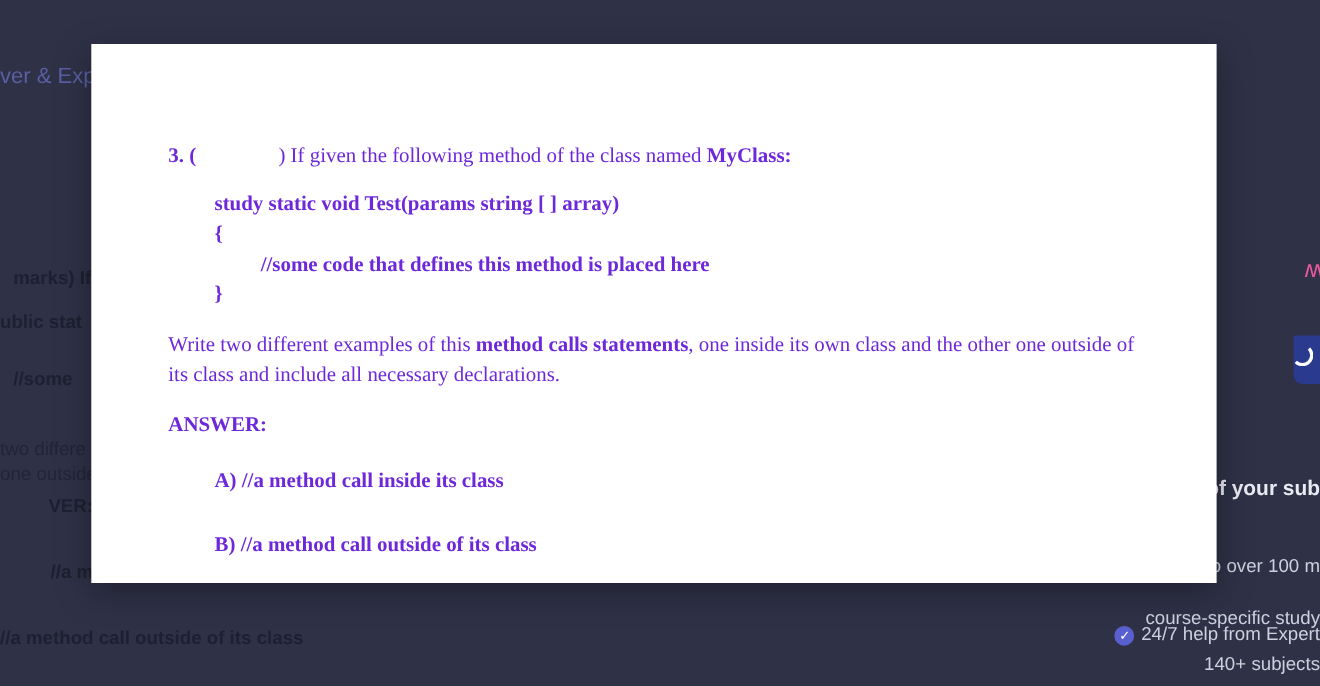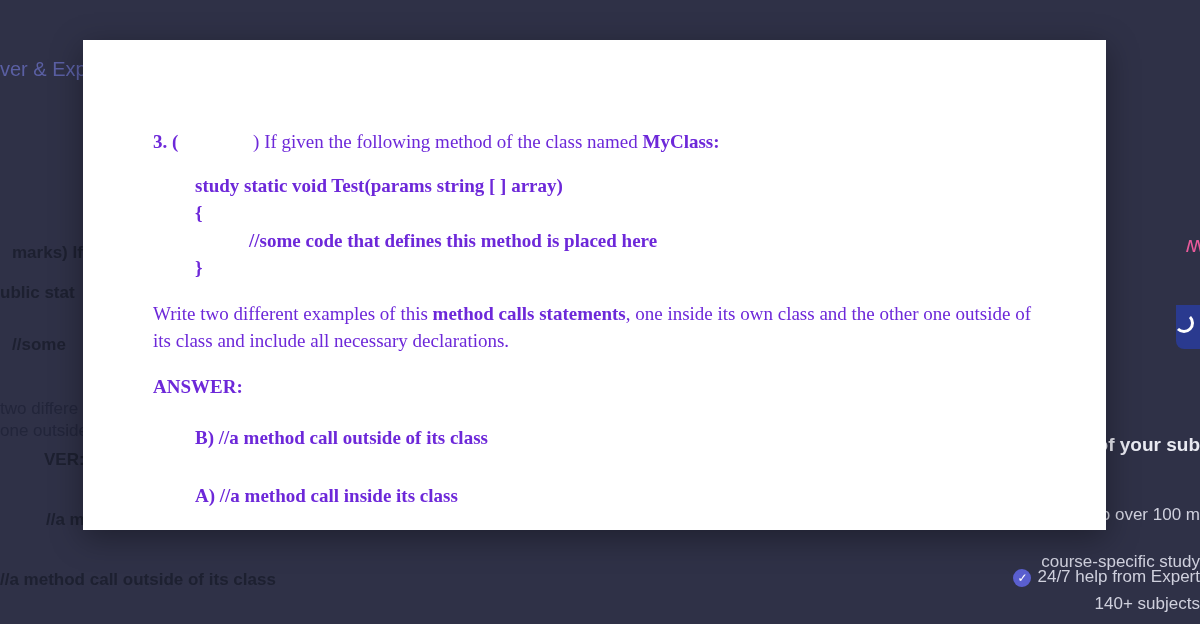--- a/index.html
+++ b/index.html
@@ -11,21 +11,21 @@
   .side-text{position:absolute;color:#cfd0dd;font-size:17px;white-space:nowrap;}
   .check{display:inline-block;width:18px;height:18px;border-radius:50%;background:#5a5fcf;color:#fff;font-size:12px;text-align:center;line-height:18px;vertical-align:middle;margin-right:6px;}
   
   .modal{position:absolute;left:83px;top:40px;width:1023px;height:490px;background:#fff;box-shadow:0 8px 30px rgba(0,0,0,.35);}
   .doc{position:absolute;left:70px;top:88px;right:70px;font-family:"Times New Roman",Times,serif;color:#6d28d9;font-size:19px;line-height:1.45;}
   .q-head{font-weight:bold;}
   .q-head .num{font-weight:bold;}
   .q-head .txt{font-weight:normal;margin-left:70px;}
   .code{margin:16px 0 18px 42px;font-weight:bold;}
   .code .brace{margin-left:0;}
-  .code .inner{margin-left:54px;}
+  .code .inner{margin-left:42px;}
   .instr{margin:0 0 18px 0;}
   .instr b{font-weight:bold;}
   .ans-h{font-weight:bold;margin:0 0 24px 0;}
   .opt{font-weight:bold;margin:0 0 30px 42px;}
   .opt:last-child{margin-bottom:0;}
   
   .mark-blue{position:absolute;right:0;top:305px;width:24px;height:44px;background:#2a3a8f;border-radius:0 0 0 8px;}
   .mark-blue::before{content:'';position:absolute;left:-2px;top:8px;width:14px;height:14px;border:3px solid #fff;border-radius:50%;border-top-color:transparent;border-left-color:transparent;}
   .mark-pink{position:absolute;right:0;top:232px;color:#e85a9b;font-size:22px;letter-spacing:-2px;}
 </style>
@@ -73,19 +73,19 @@
         <div class="inner">//some code that defines this method is placed here</div>
         <div class="brace">}</div>
       </div>
 
       <div class="instr">
         <span>Write two different examples of this </span><b>method calls statements</b><span>, one inside its own class and the other one outside of its class and include all necessary declarations.</span>
       </div>
 
       <div class="ans-h">ANSWER:</div>
 
+      <div class="opt">A)  //a method call inside its class</div>
       <div class="opt">B)  //a method call outside of its class</div>
-      <div class="opt">A)  //a method call inside its class</div>
 
     </div>
   </div>
 
 </div>
 
 </body></html>

